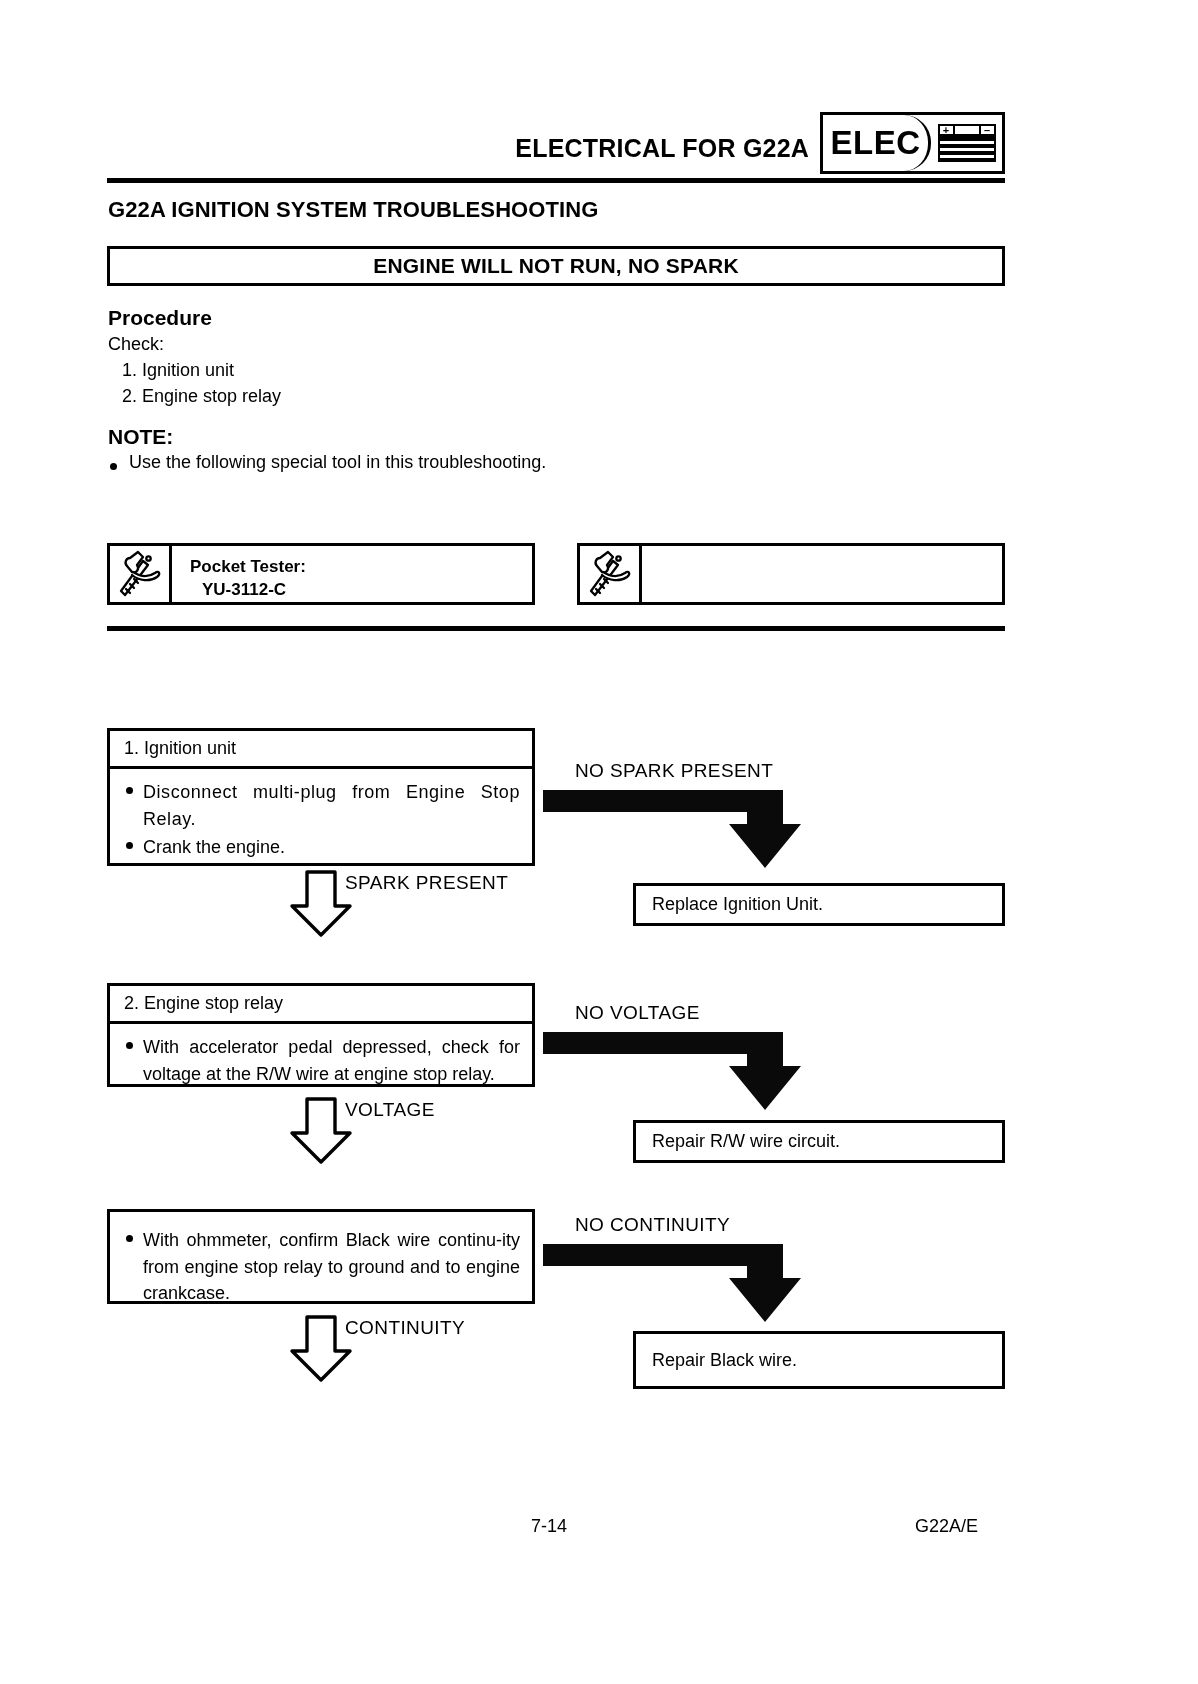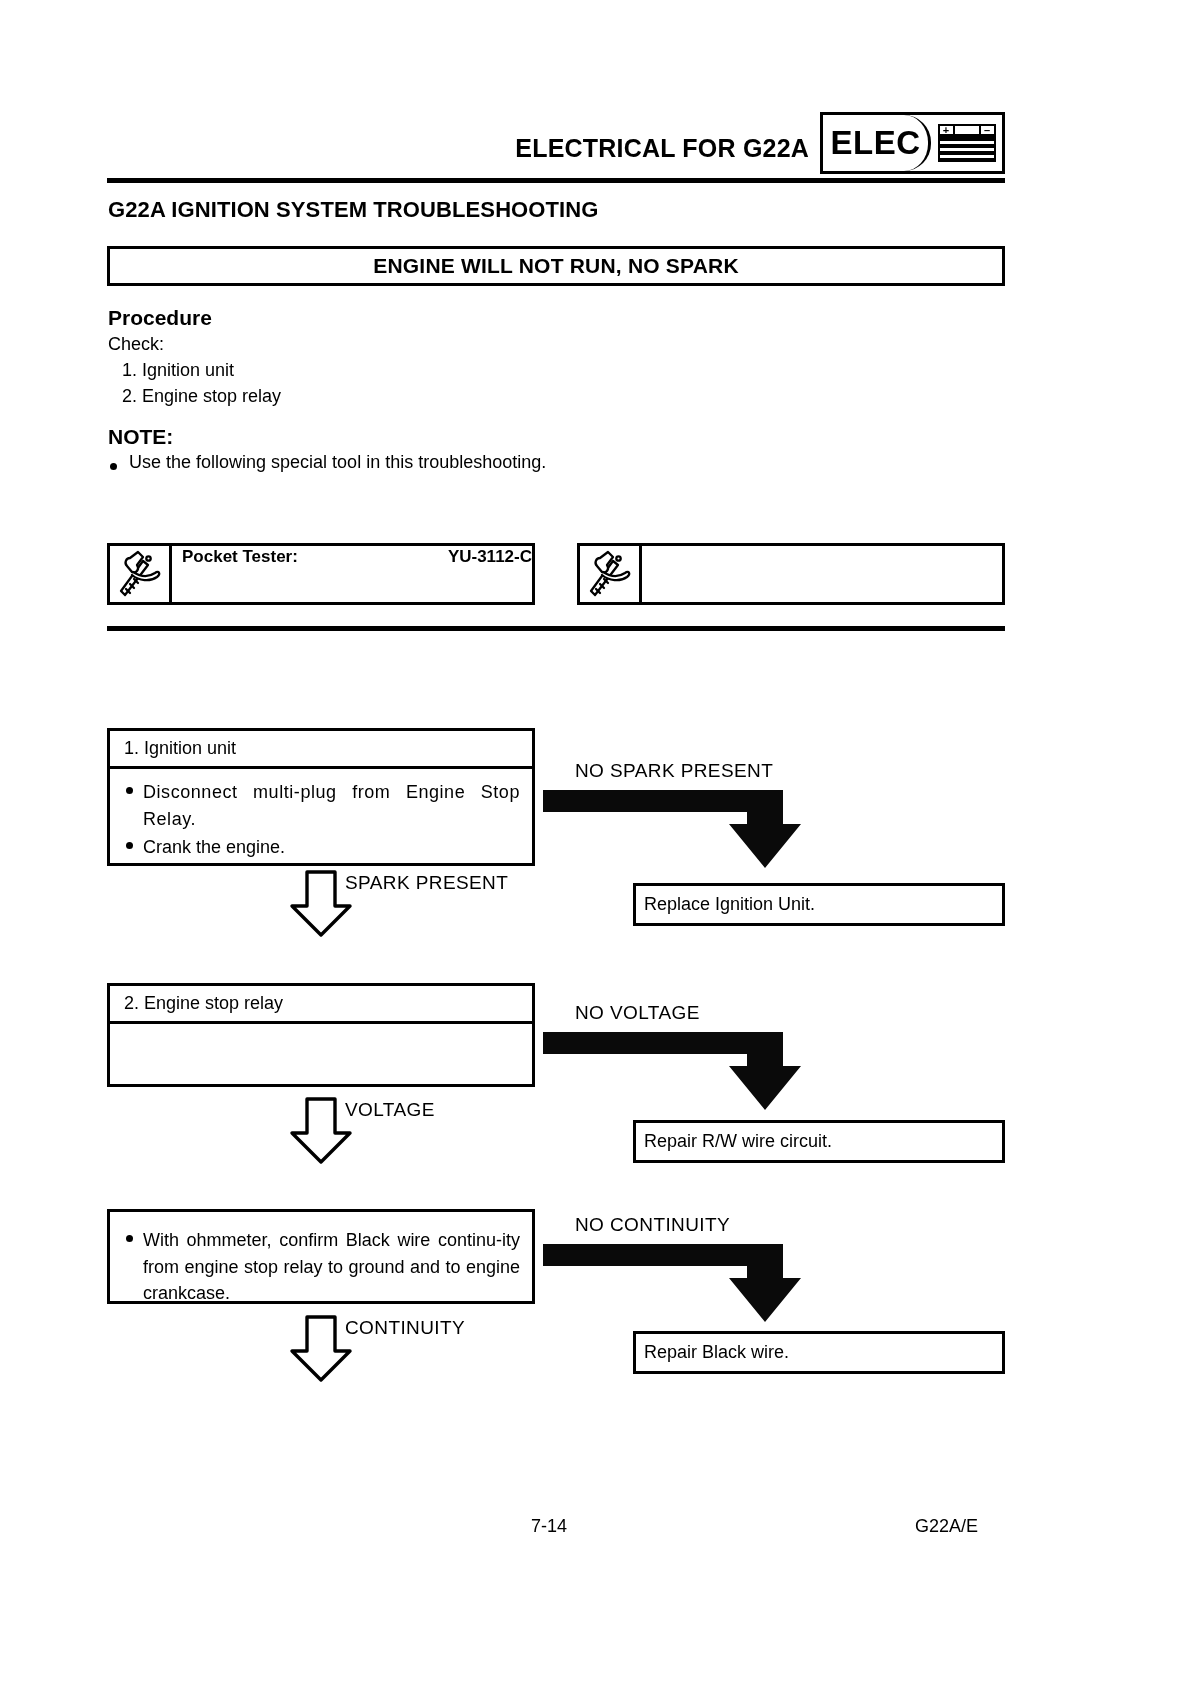--- a/index.html
+++ b/index.html
@@ -76,21 +76,21 @@
   
   .toolbox{
     position:absolute;height:62px;border:3px solid #000;box-sizing:border-box;display:flex;
   }
   .toolbox.left{left:107px;top:543px;width:428px;}
   .toolbox.right{left:577px;top:543px;width:428px;}
   .tool-ic{
     flex:0 0 62px;border-right:3px solid #000;box-sizing:border-box;
     display:flex;align-items:center;justify-content:center;
   }
-  .tool-txt{flex:1;display:flex;flex-direction:row;justify-content:space-between;padding-left:10px;}
+  .tool-txt{flex:1;display:flex;flex-direction:column;justify-content:flex-end;padding-left:18px;}
   .tool-txt .l1{font-size:17px;font-weight:bold;line-height:1.35;}
   .tool-txt .l2{font-size:17px;font-weight:bold;line-height:1.35;padding-left:12px;}
   .rule-thick2{
     position:absolute;left:107px;top:626px;width:898px;height:5px;background:#000;
   }
 
   
   .fbox{
     position:absolute;border:3px solid #000;box-sizing:border-box;background:#fff;
   }
@@ -106,21 +106,21 @@
     display:inline-block;width:7px;height:7px;border-radius:50%;background:#000;
     margin:8px 10px 0 2px;flex:none;
   }
   .fline .tx{flex:1;}
   .tx.justify{text-align:justify;}
   .tx.wide{letter-spacing:.55px;}
 
   
   .rbox{
     position:absolute;border:3px solid #000;box-sizing:border-box;background:#fff;
-    display:flex;align-items:center;padding-left:8px;font-size:18px;
+    display:flex;align-items:center;padding-left:16px;font-size:18px;
   }
 
   
   .harrow{position:absolute;}
   .lbl{position:absolute;font-size:19px;letter-spacing:.4px;white-space:nowrap;}
 
   
   .elbow{position:absolute;}
 
   
@@ -233,20 +233,26 @@
     </svg>
   </div>
   <div class="lbl" style="left:345px;top:872px;">SPARK PRESENT</div>
 
   <div class="rbox" style="left:633px;top:883px;width:372px;height:43px;">
     <span>Replace Ignition Unit.</span>
   </div>
 
   <div class="fbox" style="left:107px;top:983px;width:428px;height:104px;">
     <div class="fbox-hd">2.  Engine stop relay</div>
+    <div class="fbox-bd">
+      <div class="fline">
+        <span class="bl"></span>
+        <span class="tx justify">With accelerator pedal depressed, check for voltage at the R/W wire at engine stop relay.</span>
+      </div>
+    </div>
   </div>
 
   <div class="lbl" style="left:575px;top:1002px;">NO VOLTAGE</div>
 
   <div class="elbow" style="left:543px;top:1032px;">
     <svg width="270" height="80" viewBox="0 0 270 80">
       <path d="M0 0 H240 V34 H258 L222 78 L186 34 H204 V22 H0 Z" fill="#0a0a0a"></path>
     </svg>
   </div>
 
@@ -278,20 +284,20 @@
     </svg>
   </div>
 
   <div class="harrow" style="left:288px;top:1315px;">
     <svg width="66" height="68" viewBox="0 0 66 68">
       <path d="M19 2 H47 V36 H62 L33 65 L4 36 H19 Z" fill="#fff" stroke="#000" stroke-width="3.4" stroke-linejoin="round"></path>
     </svg>
   </div>
   <div class="lbl" style="left:345px;top:1317px;">CONTINUITY</div>
 
-  <div class="rbox" style="left:633px;top:1331px;width:372px;height:43px;">
+  <div class="rbox" style="left:633px;top:1331px;width:372px;height:58px;">
     <span>Repair Black wire.</span>
   </div>
 
   <div class="foot-l">7-14</div>
   <div class="foot-r">G22A/E</div>
 
 </div>
 
 </body></html>

